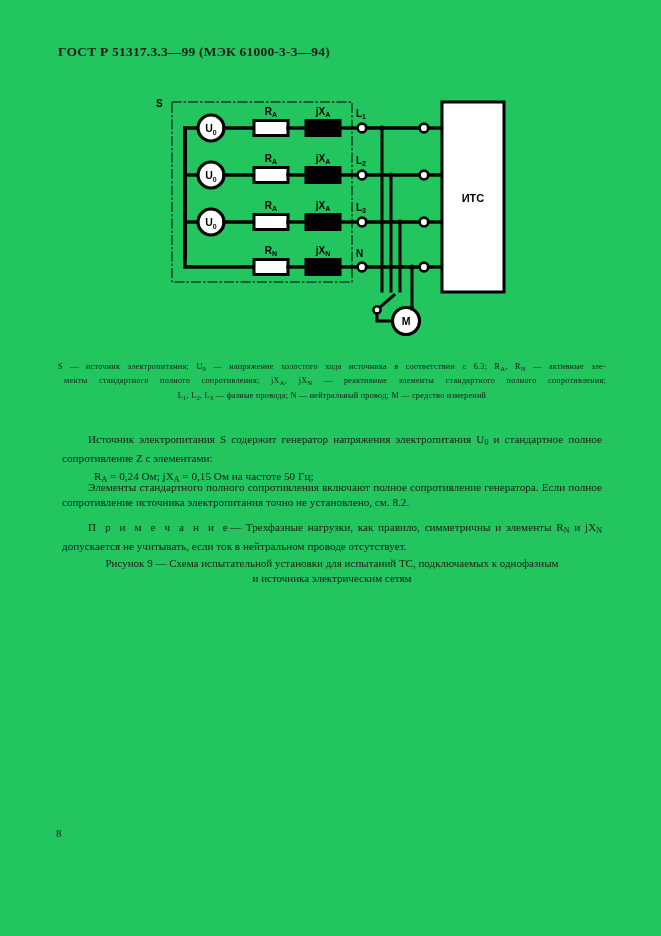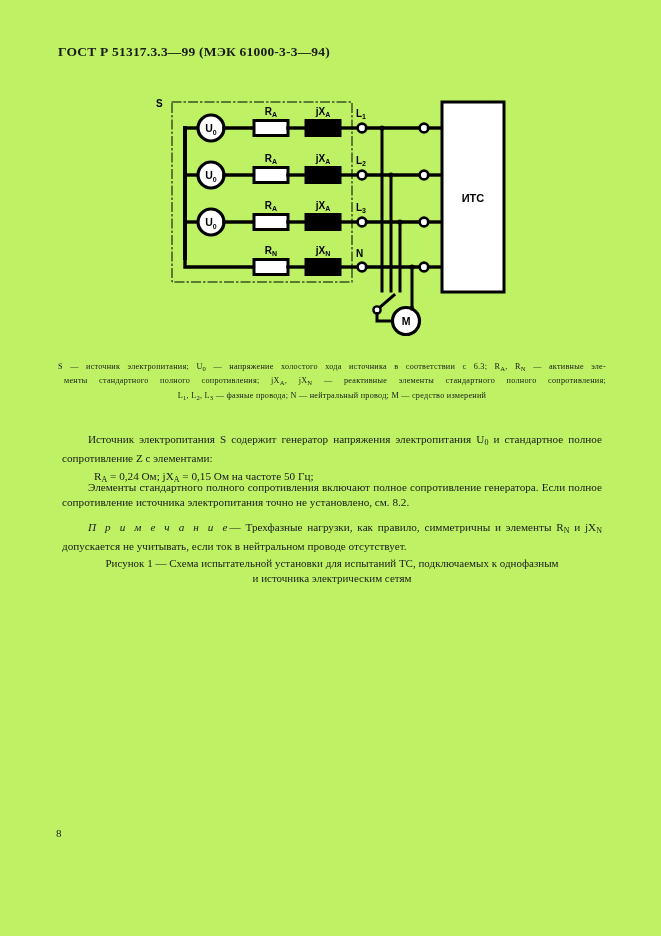--- a/index.html
+++ b/index.html
@@ -4,21 +4,21 @@
 <style>
   html, body {
     margin: 0;
     padding: 0;
     background: #ffffff;
   }
   .page {
     position: relative;
     width: 661px;
     height: 936px;
-    background: #bef264;
+    background: #22c55e;
     font-family: "Liberation Serif", serif;
     color: #1a1a1a;
     overflow: hidden;
   }
 
   
   .doc-header {
     position: absolute;
     left: 58px;
     top: 44px;
@@ -68,21 +68,20 @@
   .indent { text-indent: 26px; }
   .sub-line { padding-left: 32px; }
   sub { font-size: 8px; vertical-align: -0.28em; }
 
   #para-source      { top: 428px; }
   #para-elements    { top: 476px; }
   #para-note        { top: 516px; }
 
   .note-spaced {
     letter-spacing: 2.1px;
-    font-style: italic;
   }
 
   
   .fig-title {
     position: absolute;
     left: 58px;
     top: 556px;
     width: 548px;
     font-size: 11px;
     line-height: 15px;
@@ -226,19 +225,19 @@
     <p class="indent">Элементы стандартного полного сопротивления включают полное сопротивление генератора. Если полное сопротивление источника электропитания точно не установлено, см. 8.2.</p>
   </div>
 
   <div class="body-block" id="para-note">
     <p class="indent">
       <span class="note-spaced">П р и м е ч а н и е</span><span>— Трехфазные нагрузки, как правило, симметричны и элементы R<sub>N</sub> и jX<sub>N</sub> допускается не учитывать, если ток в нейтральном проводе отсутствует.</span>
     </p>
   </div>
 
   <div class="fig-title">
-    <div>Рисунок 1 — Схема испытательной установки для испытаний ТС, подключаемых к однофазным</div>
+    <div>Рисунок 9 — Схема испытательной установки для испытаний ТС, подключаемых к однофазным</div>
     <div>и источника электрическим сетям</div>
   </div>
 
   <div class="page-number">8</div>
 
 </div>
 
 </body></html>

